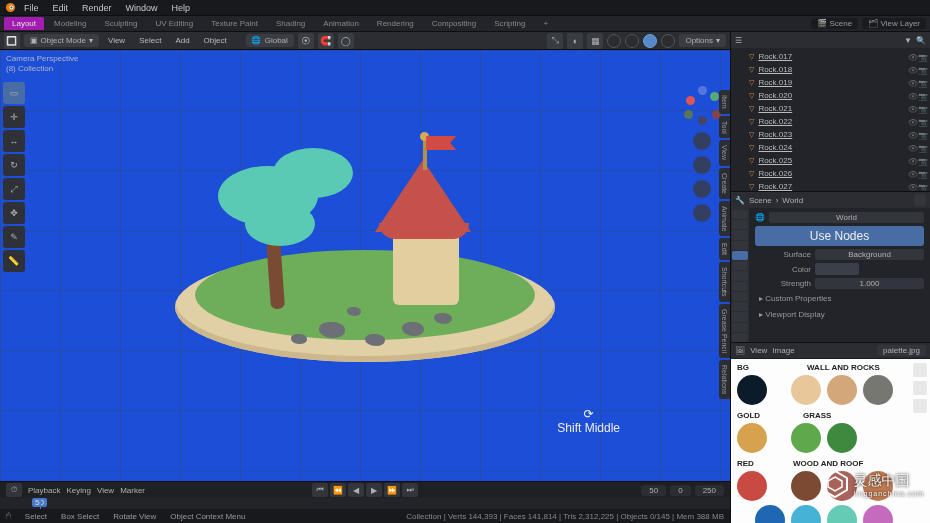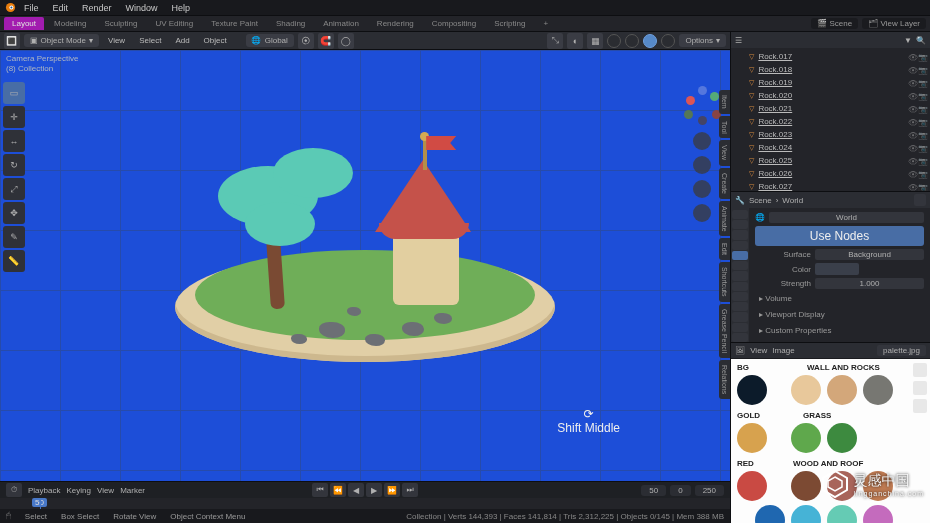--- a/index.html
+++ b/index.html
@@ -437,23 +437,22 @@
               <span class="val">Background</span>
             </div>
           <div class="row">
               <span class="lbl">Color</span>
               <span class="swatch"></span>
             </div>
           <div class="row">
               <span class="lbl">Strength</span>
               <span class="val">1.000</span>
             </div>
-          <div class="collapsed">▸ <span>Volume</span></div>
+          <div class="collapsed">▸ <span>Custom Properties</span></div>
           <div class="collapsed">▸ <span>Viewport Display</span></div>
-          <div class="collapsed">▸ <span>Custom Properties</span></div>
         </div>
       </div>
     </div>
 
     <div class="image-editor">
       <div class="img-hdr">
         <span>🖼</span>
         <span class="hmenu">View</span>
         <span class="hmenu">Image</span>
         <span style="flex:1"></span>

